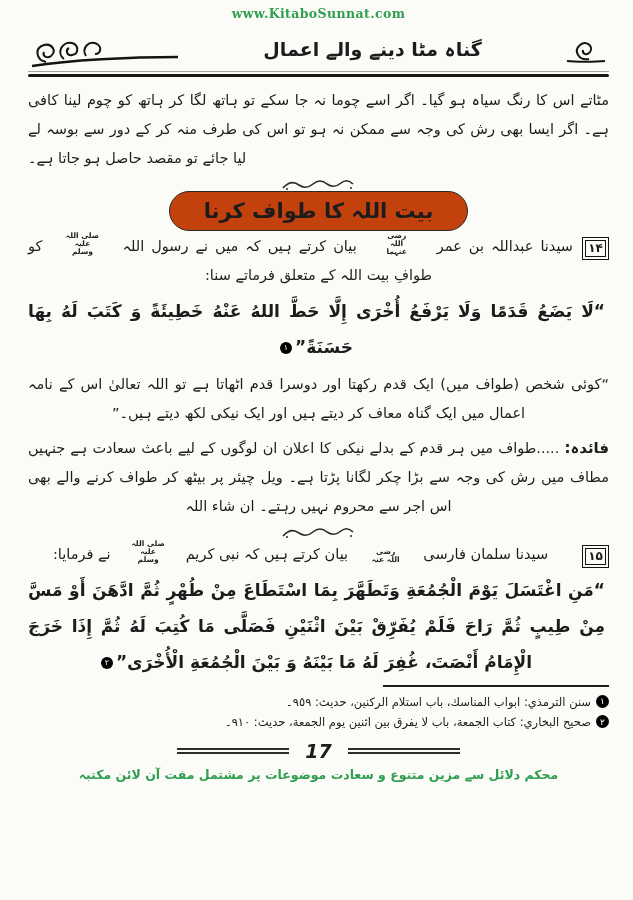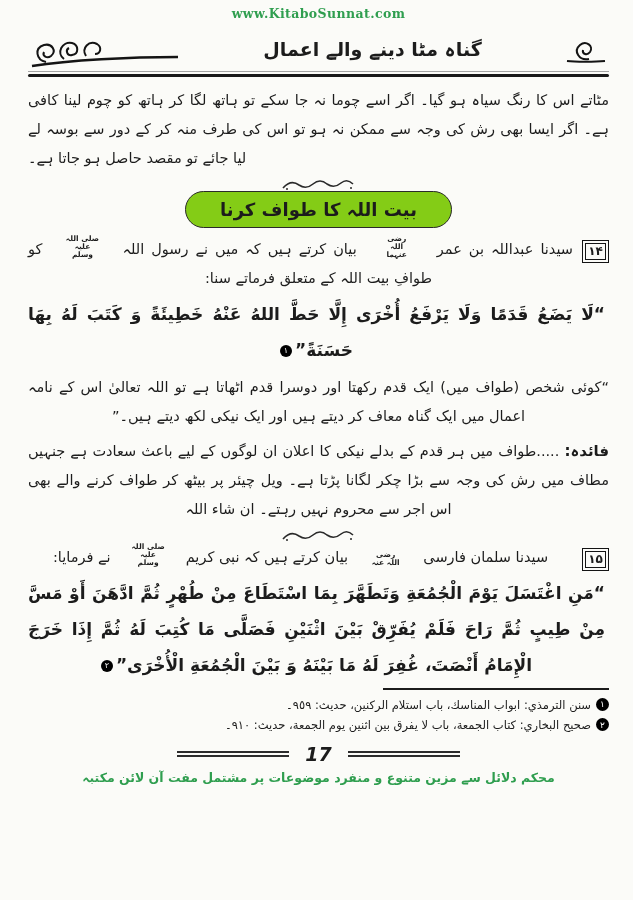--- a/index.html
+++ b/index.html
@@ -45,28 +45,28 @@
     line-height: 2.0;
     text-align: justify;
     margin: 2px 0 5px;
   }
   .tal-left   { text-align-last: left; }
   .tal-center { text-align-last: center; }
 
   .section-orn { display: flex; justify-content: center; margin: 1px 0 0; }
   .section-box {
     width: fit-content;
-    margin: 0 auto 7px;
+    margin: 0 auto 1px;
     border: 1.5px solid #2a2a2a;
     border-radius: 22px;
     padding: 7px 34px;
-    font-size: 18px;
+    font-size: 21px;
     font-weight: bold;
     letter-spacing: .3px;
-    background: #84cc16;
+    background: #c2410c;
   }
 
   .entry {
     font-size: 14.5px;
     line-height: 2.0;
     text-align: justify;
     text-align-last: center;
     margin: 1px 0 3px;
   }
   .entry-badge {
@@ -230,15 +230,15 @@
     <span class="fn-marker">٢</span>
     <span>صحيح البخاري: كتاب الجمعة، باب لا يفرق بين اثنين يوم الجمعة، حديث: ٩١٠۔</span>
   </div>
 
   <div class="pagenum-row">
     <div class="dbl-line"></div>
     <div class="page-number">17</div>
     <div class="dbl-line"></div>
   </div>
 
-  <div class="footer-tagline">محکم دلائل سے مزین متنوع و منفرد موضوعات پر مشتمل مفت آن لائن مکتبہ</div>
+  <div class="footer-tagline">محکم دلائل سے مزین متنوع و سعادت موضوعات پر مشتمل مفت آن لائن مکتبہ</div>
 
 </div>
 
 </body></html>

